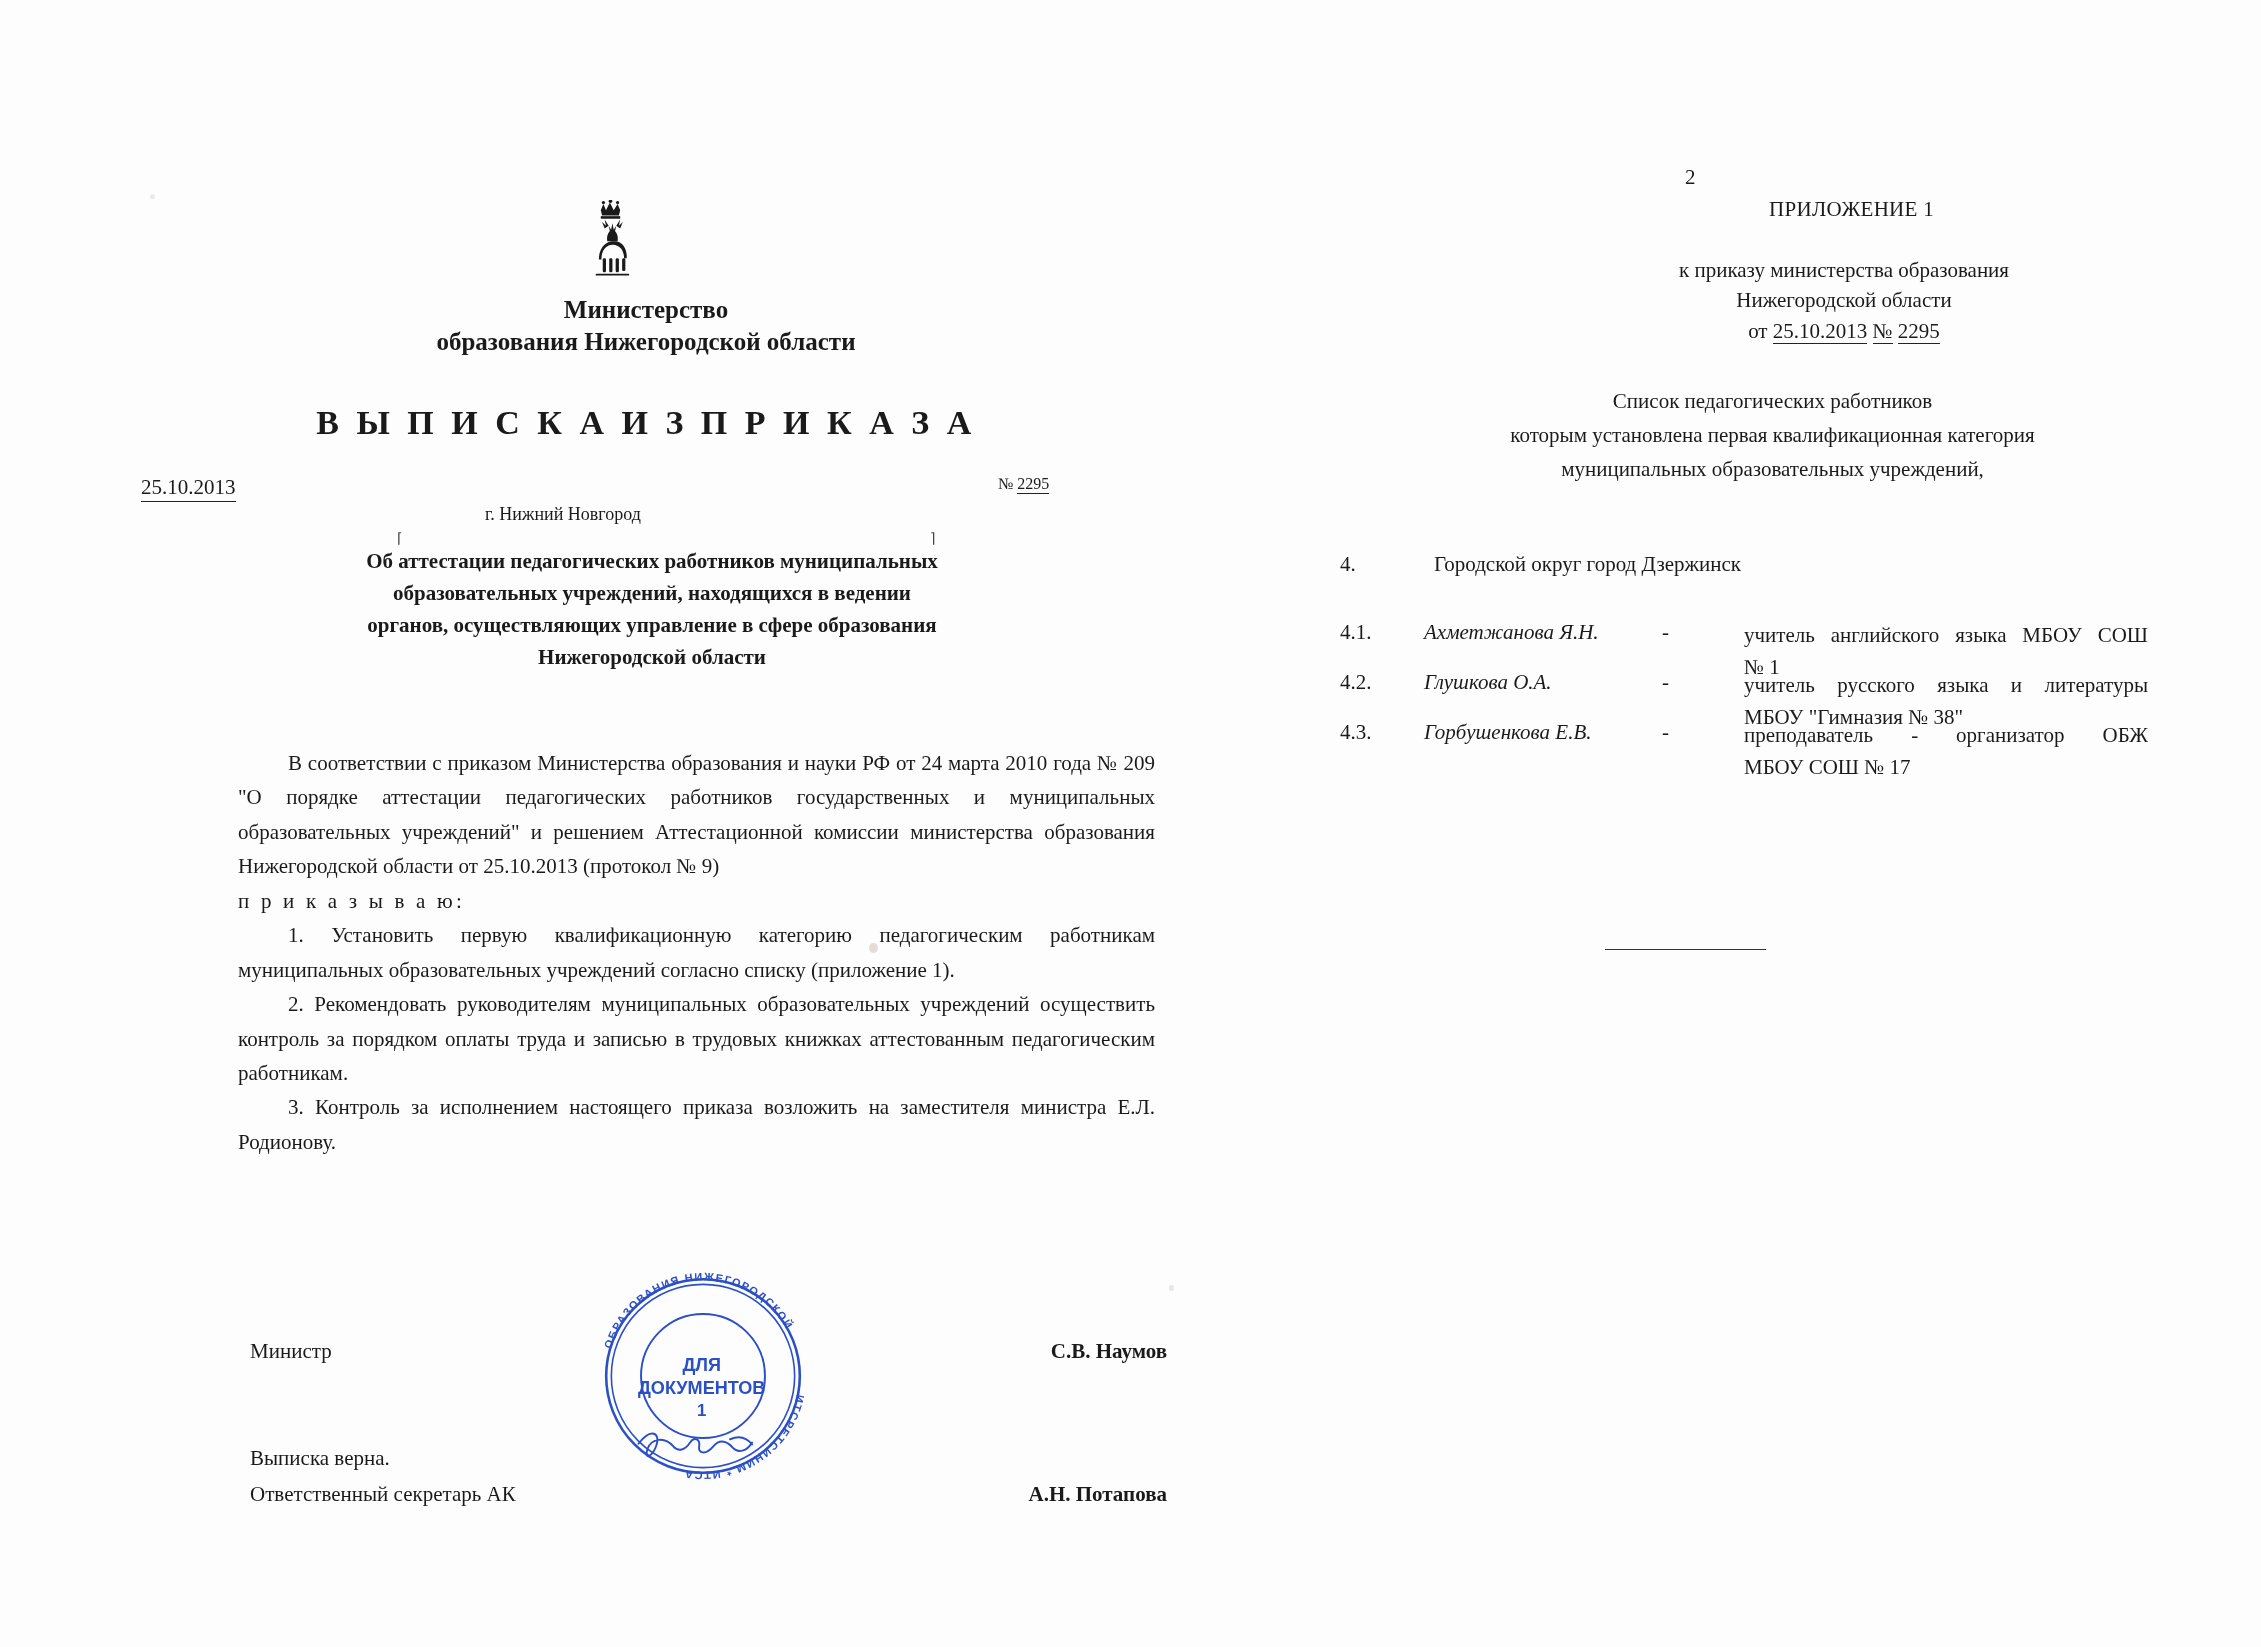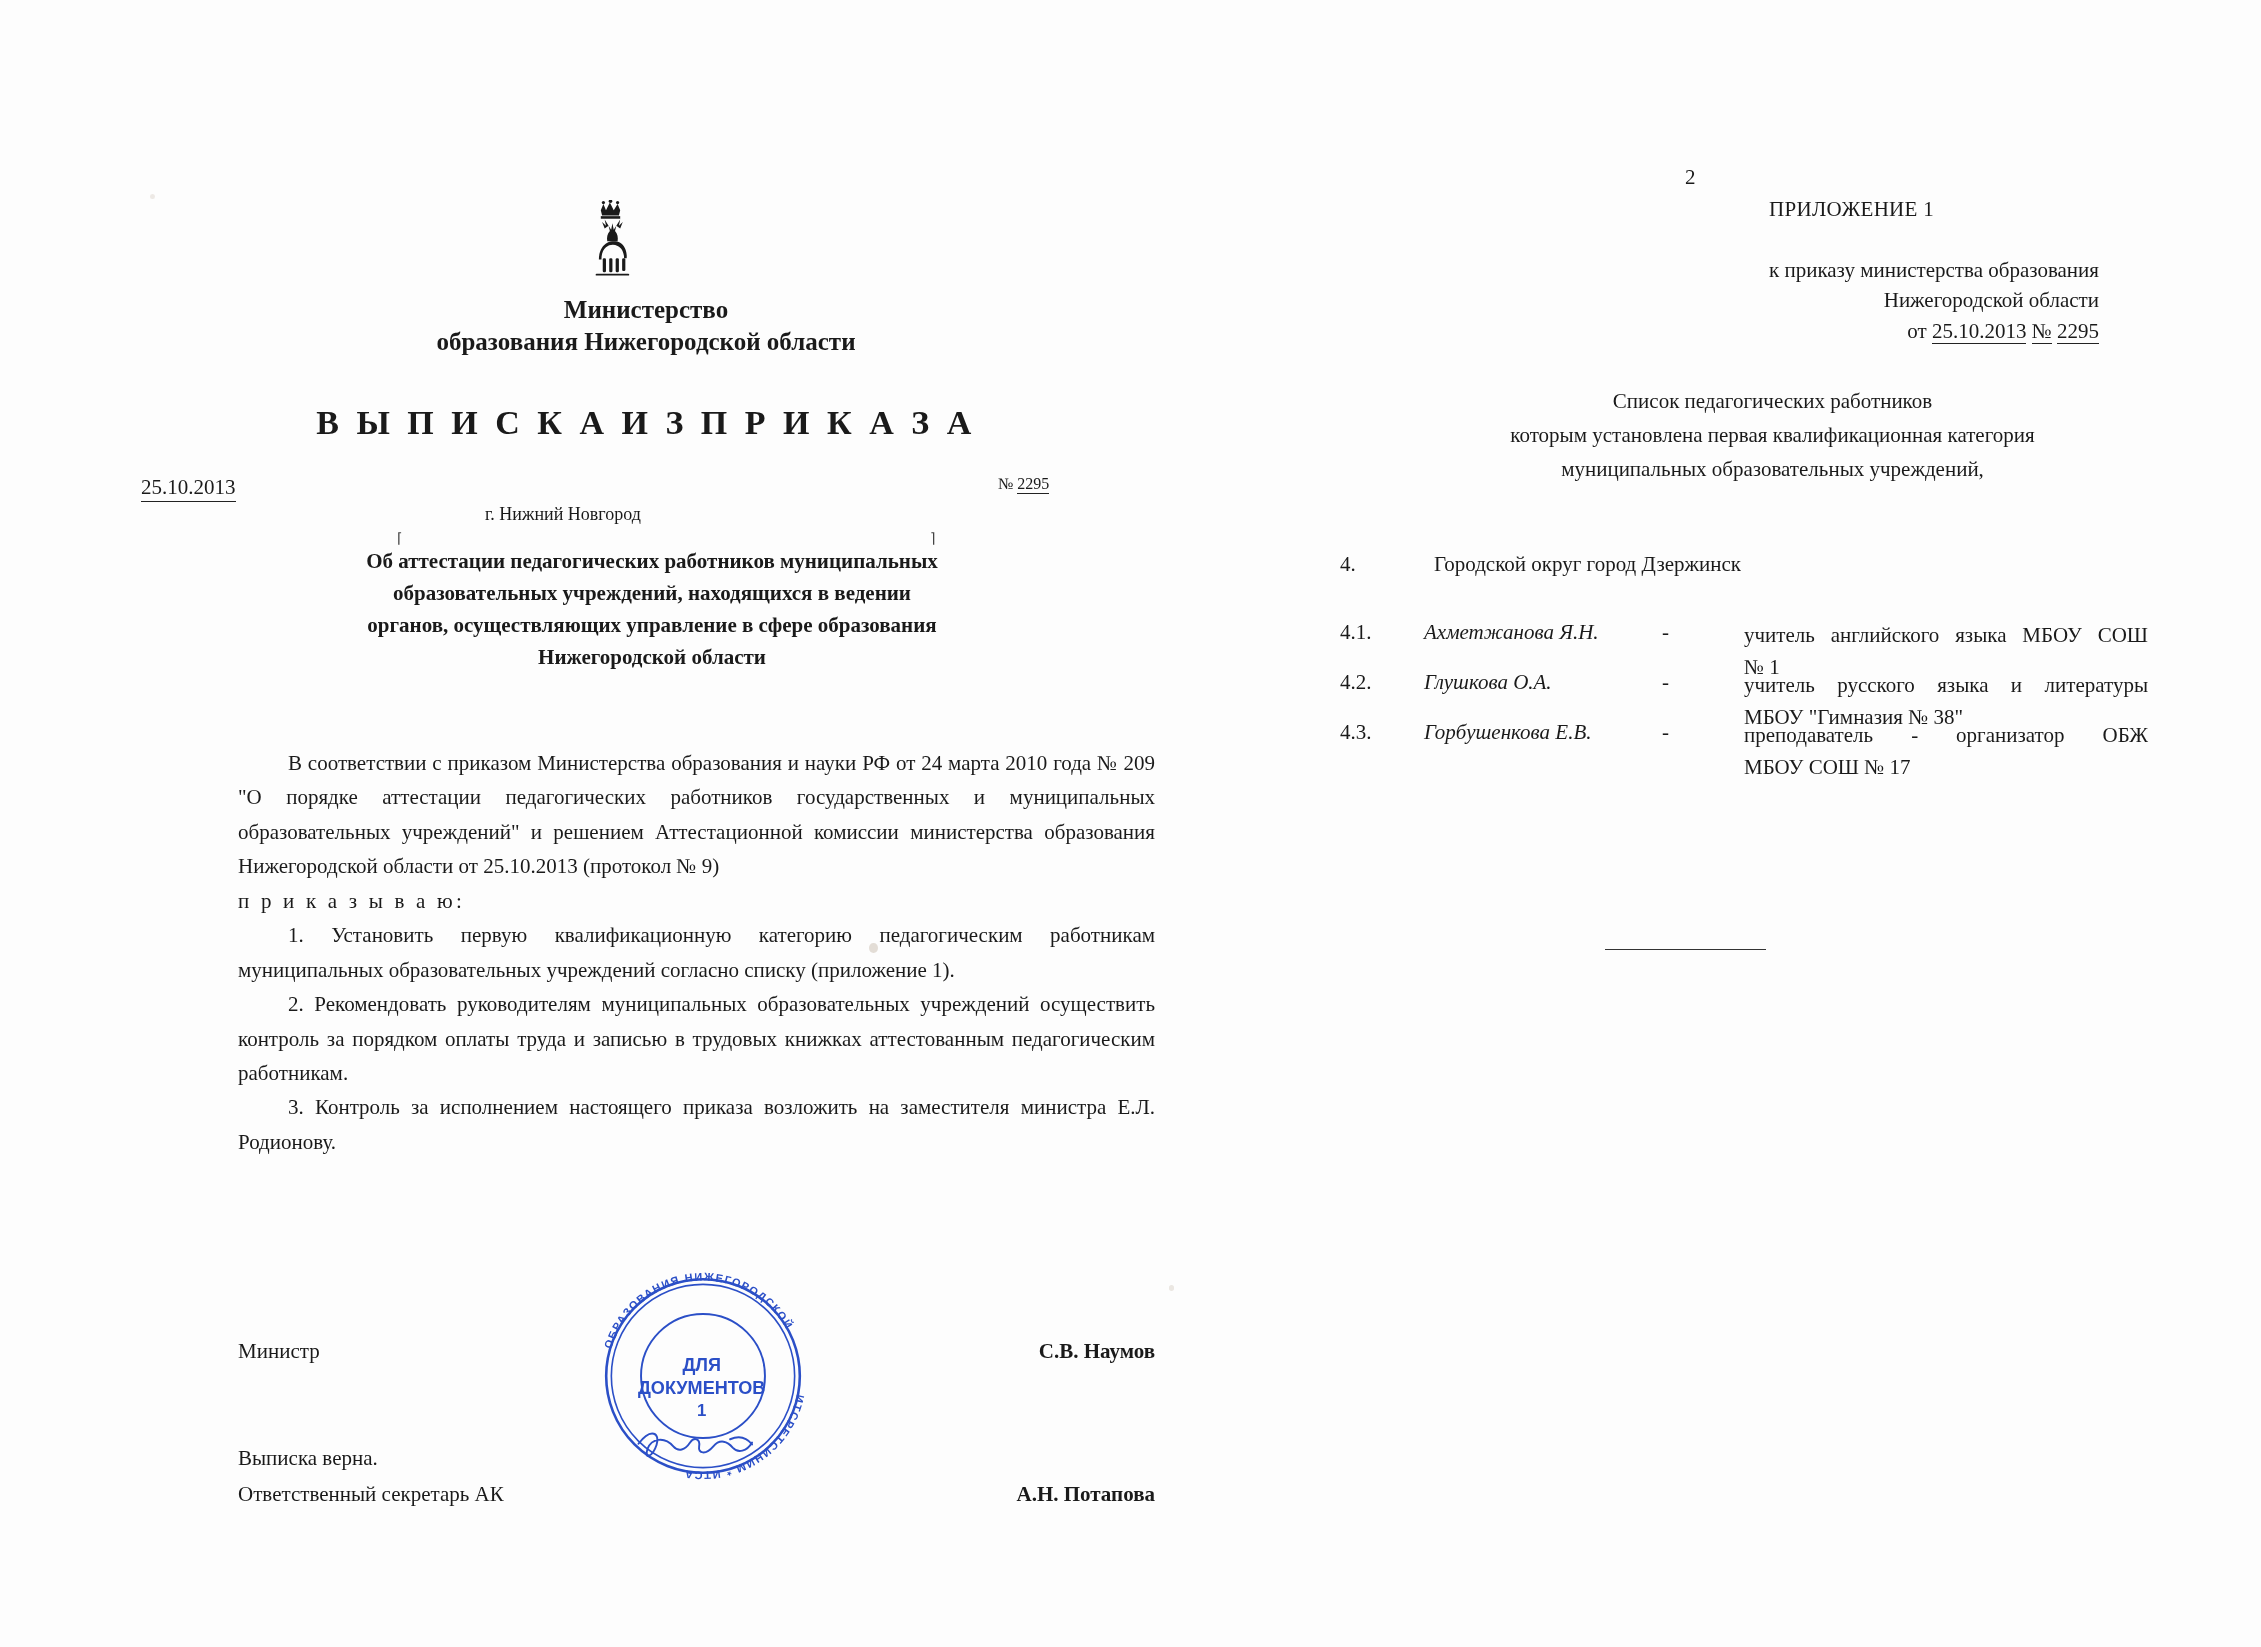--- a/index.html
+++ b/index.html
@@ -117,21 +117,21 @@
   }
   .body-text p { margin: 0 0 0 0; text-indent: 50px; }
   .body-text p.no-indent { text-indent: 0; }
   .prikaz {
     letter-spacing: 3.2px;
     text-indent: 0;
   }
 
   .sig-block {
     position: absolute;
-    left: 141px;
+    left: 153px;
     top: 1331px;
     width: 917px;
     font-size: 21px;
     line-height: 1.95;
   }
   .sig-row {
     position: relative;
     height: 36px;
   }
   .sig-row .right {
@@ -171,21 +171,21 @@
     left: 568px;
     top: 197px;
     font-size: 21px;
     letter-spacing: 0.3px;
   }
   .app-ref {
     position: absolute;
     left: 388px;
     top: 255px;
     width: 510px;
-    text-align: right;
+    text-align: center;
     font-size: 21px;
     line-height: 1.45;
   }
   .app-ref .und { border-bottom: 1.3px solid #222; padding-bottom: 0.6px; }
 
   .list-header {
     position: absolute;
     left: 213px;
     top: 384px;
     width: 717px;

